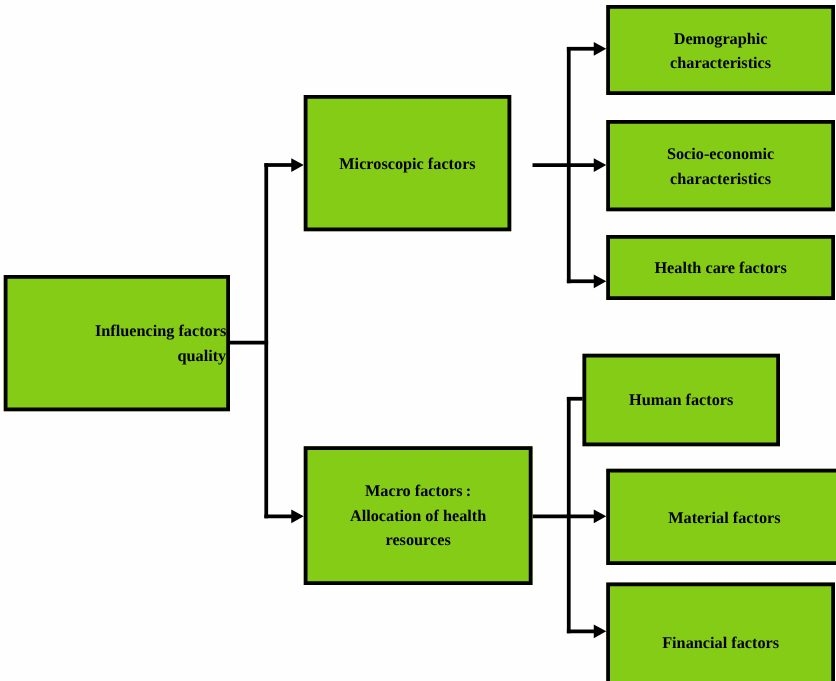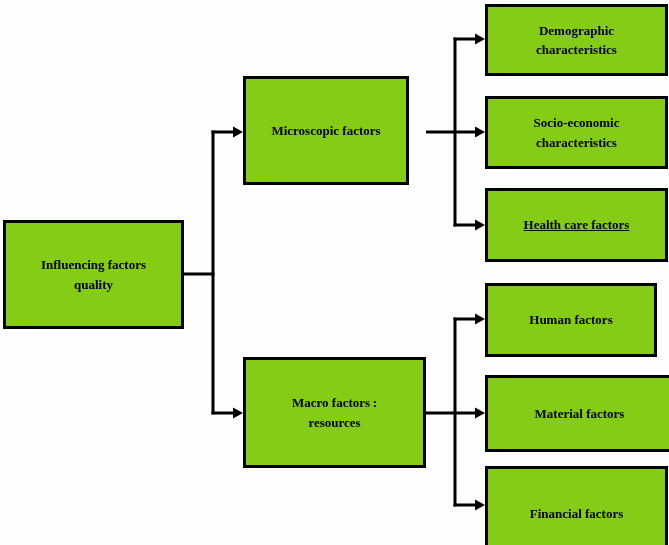--- a/index.html
+++ b/index.html
@@ -35,27 +35,27 @@
     font-weight: 700;
     font-size: 13px;
     line-height: 1.5;
     color: #000000;
   }
   .box span {
     display: block;
     white-space: nowrap;
   }
   
-  .n-root        { left: 3px;   top: 220px; width: 181px; height: 109px; }
+  .n-root        { left: 3px;   top: 220px; width: 181px; height: 109px; align-items: flex-end; }
   .n-micro       { left: 243px; top: 76px;  width: 166px; height: 109px; }
   .n-macro       { left: 243px; top: 357px; width: 183px; height: 111px; align-items: center; }
   .n-demographic { left: 485px; top: 4px;   width: 183px; height: 72px; }
   .n-socio       { left: 485px; top: 96px;  width: 183px; height: 73px; font-family: Liberation Serif, serif; }
-  .n-healthcare  { left: 485px; top: 188px; width: 183px; height: 74px; text-decoration: underline; }
-  .n-human       { left: 485px; top: 283px; width: 172px; height: 74px; }
+  .n-healthcare  { left: 485px; top: 188px; width: 183px; height: 52px; }
+  .n-human       { left: 466px; top: 283px; width: 158px; height: 74px; }
   .n-material    { left: 485px; top: 375px; width: 189px; height: 77px; }
   .n-financial   { left: 485px; top: 466px; width: 183px; height: 95px; }
 </style>
 </head>
 <body>
 
 <div class="canvas">
 
   <svg class="connectors" viewBox="0 0 669 545" xmlns="http://www.w3.org/2000/svg">
     <g stroke="#000000" stroke-width="3" fill="none">
@@ -91,20 +91,21 @@
     <span>Influencing factors</span>
     <span>quality</span>
   </div>
 
   <div class="box n-micro">
     <span>Microscopic factors</span>
   </div>
 
   <div class="box n-macro">
     <span>Macro factors :</span>
+    <span>Allocation of health</span>
     <span>resources</span>
   </div>
 
   <div class="box n-demographic">
     <span>Demographic</span>
     <span>characteristics</span>
   </div>
 
   <div class="box n-socio">
     <span>Socio-economic</span>

